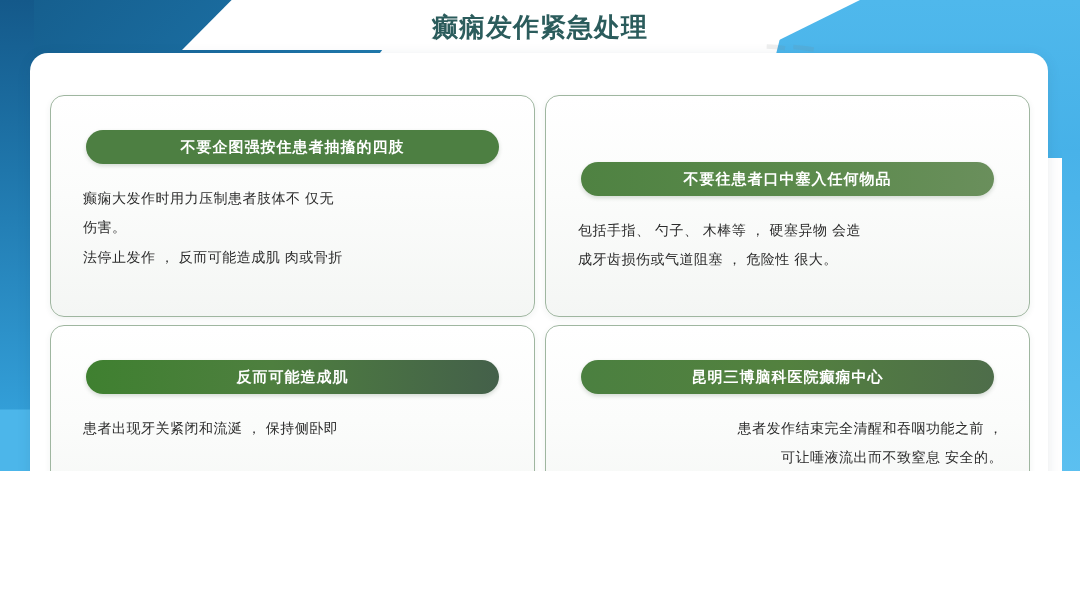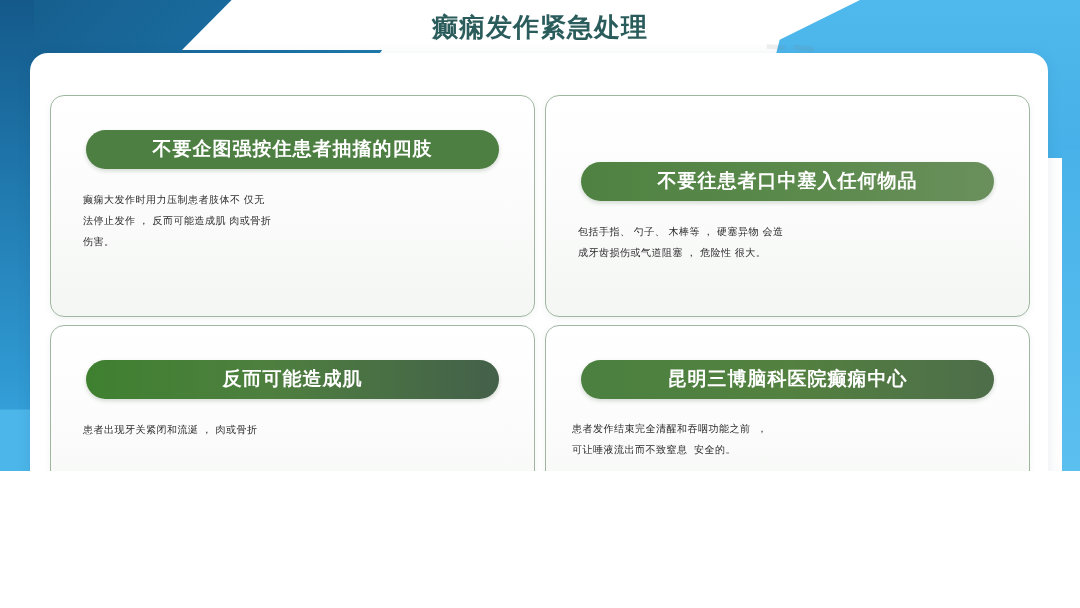--- a/index.html
+++ b/index.html
@@ -149,44 +149,44 @@
     padding: 34px 26px 20px 26px;
     overflow: hidden;
   }
 
   .badge {
     display: block;
     margin: 0 auto;
     max-width: 96%;
     text-align: center;
     color: #ffffff;
-    font-size: 19px;
+    font-size: 15px;
     font-weight: bold;
     letter-spacing: 1px;
     border-radius: 22px;
     padding: 8px 22px;
     line-height: 1.2;
     box-shadow: 0 2px 4px rgba(30,60,30,0.18);
     white-space: nowrap;
   }
 
   .badge-flat   { background: #4d7f42; }
   .badge-grad-a { background: linear-gradient(90deg, #4f8242 0%, #5b8a4c 55%, #6a8f5c 100%); margin-top: 32px; }
   .badge-grad-b { background: linear-gradient(90deg, #3f8030 0%, #4e7f3f 45%, #44604a 100%); }
   .badge-grad-c { background: linear-gradient(90deg, #4b8040 0%, #53813f 50%, #4e6d4a 100%); }
 
   .body {
     margin-top: 20px;
-    font-size: 10px;
+    font-size: 14px;
     line-height: 2.1;
     color: #2c2c2c;
     letter-spacing: 0.5px;
   }
   .body.left   { text-align: left;   padding-left: 6px; }
-  .body.center { text-align: left; font-family: Liberation Mono, monospace; }
+  .body.center { text-align: right; }
 
   .body p { margin: 0; }
 </style>
 </head>
 <body>
 
 <div id="stage">
 
   <div class="deco-topleft"></div>
   <div class="deco-leftstrip"></div>
@@ -199,37 +199,37 @@
   <div class="page-title">癫痫发作紧急处理</div>
 
   <div class="panel"></div>
 
   <div class="cards">
 
     <div class="card">
       <div class="badge badge-flat">不要企图强按住患者抽搐的四肢</div>
       <div class="body left">
         <p>癫痫大发作时用力压制患者肢体不  仅无</p>
+        <p>伤害。</p>
         <p>法停止发作 ，  反而可能造成肌  肉或骨折</p>
-        <p>伤害。</p>
       </div>
     </div>
 
     <div class="card">
       <div class="badge badge-grad-a">不要往患者口中塞入任何物品</div>
       <div class="body left">
         <p>包括手指、  勺子、  木棒等 ，  硬塞异物  会造</p>
         <p>成牙齿损伤或气道阻塞 ，  危险性  很大。</p>
       </div>
     </div>
 
     <div class="card">
       <div class="badge badge-grad-b">反而可能造成肌</div>
       <div class="body left">
-        <p>患者出现牙关紧闭和流涎 ，  肉或骨折</p>
+        <p>患者出现牙关紧闭和流涎 ，  保持侧卧即</p>
       </div>
     </div>
 
     <div class="card">
       <div class="badge badge-grad-c">昆明三博脑科医院癫痫中心</div>
       <div class="body center">
         <p>患者发作结束完全清醒和吞咽功能之前 ，</p>
         <p>可让唾液流出而不致窒息  安全的。</p>
       </div>
     </div>

